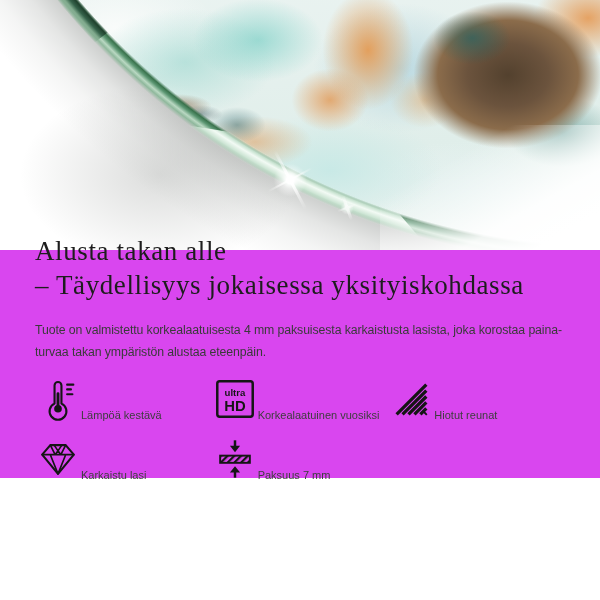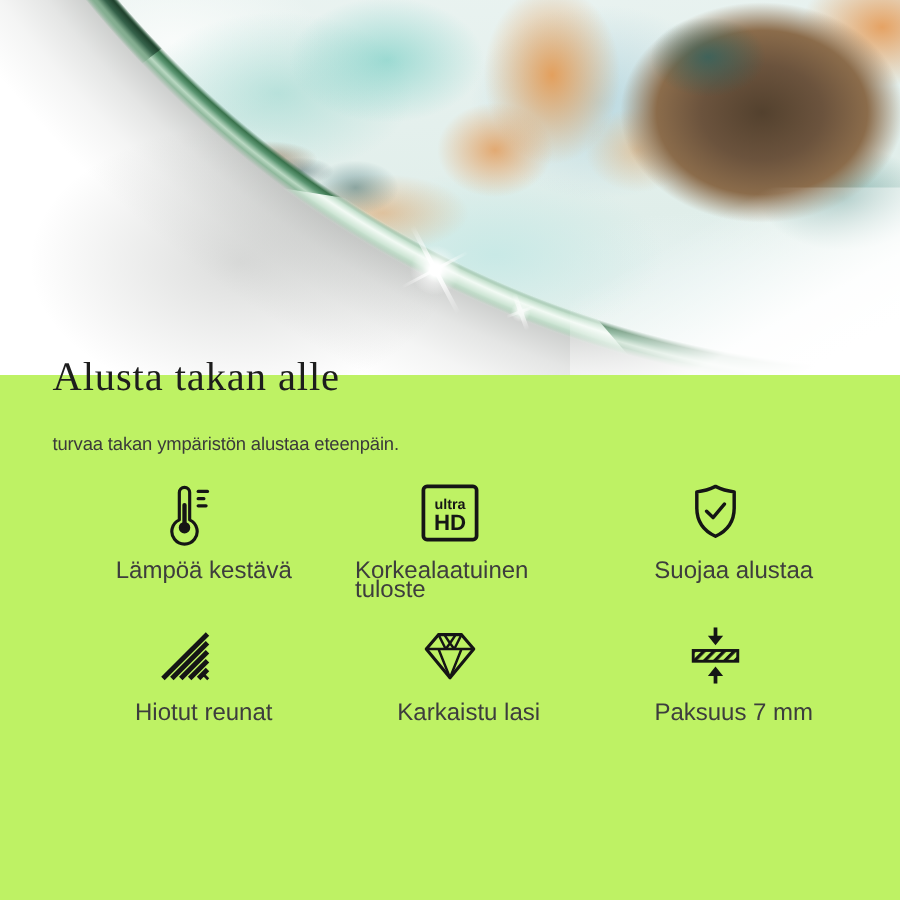--- a/index.html
+++ b/index.html
@@ -1,21 +1,21 @@
 <!DOCTYPE html>
 <html><head>
 <meta charset="utf-8">
 <style>
   html,body{margin:0;padding:0;}
   body{
     width:600px;height:600px;background:#ffffff;overflow:hidden;
     font-family:"Liberation Sans","DejaVu Sans",sans-serif;
     -webkit-font-smoothing:antialiased;
   }
-  .page{position:relative;width:600px;height:600px;background:#bef264;}
+  .page{position:relative;width:600px;height:478px;background:#d946ef;}
 
   
   .hero{position:relative;width:600px;height:250px;background:#fff;overflow:hidden;}
   .hero-shadow{
     position:absolute;inset:0;
     background:
       radial-gradient(ellipse 200px 130px at 160px 175px, rgba(128,132,128,.28), rgba(128,132,128,0) 70%),
       radial-gradient(circle at 611px -452px,
         rgba(0,0,0,0) 704px,
         rgba(122,127,123,.38) 713px,
@@ -96,23 +96,23 @@
   .content{position:relative;margin:-16px 35px 0;}
   .headline{
     font-family:"Liberation Serif","DejaVu Serif",serif;
     font-weight:400;color:#1d1d1d;
     font-size:27px;line-height:34px;letter-spacing:.6px;margin:0;
   }
   .body-text{margin-top:17px;color:#3a3a3a;font-size:12.3px;line-height:22.4px;letter-spacing:-.1px;}
 
   
   .features{display:grid;grid-template-columns:repeat(3,1fr);row-gap:14px;margin-top:12px;}
-  .feature{display:flex;flex-direction:column;align-items:center;}
+  .feature{display:flex;flex-direction:row;align-items:flex-end;}
   .feature svg{width:46px;height:46px;display:block;}
-  .feature-label{margin-top:9px;font-size:16px;line-height:13px;color:#3d3d3d;letter-spacing:0;margin-left:25px;}
+  .feature-label{margin-top:9px;font-size:11px;line-height:13px;color:#3d3d3d;letter-spacing:0;}
   .icn{stroke:#151515;fill:none;stroke-width:2.2;stroke-linecap:round;stroke-linejoin:round;}
   .icn-fill{fill:#151515;stroke:none;}
   .icn-sq{stroke:#151515;fill:none;stroke-width:2.2;stroke-linecap:butt;}
   .uhd-small{font:bold 10px "Liberation Sans",sans-serif;fill:#151515;}
   .uhd-big{font:bold 15.5px "Liberation Sans",sans-serif;fill:#151515;}
 </style>
 </head>
 <body>
 
 <div class="page">
@@ -133,23 +133,25 @@
         <i class="sp-v"></i>
         <i class="sp-h"></i>
         <i class="sp-core"></i>
       </div>
   </div>
 
   <div class="content">
 
     <h1 class="headline">
       <div>Alusta takan alle</div>
+      <div>– Täydellisyys jokaisessa yksityiskohdassa</div>
     </h1>
 
     <div class="body-text">
+      <div>Tuote on valmistettu korkealaatuisesta 4 mm paksuisesta karkaistusta lasista, joka korostaa paina-</div>
       <div>turvaa takan ympäristön alustaa eteenpäin.</div>
     </div>
 
     <div class="features">
 
       <div class="feature">
         <svg viewBox="0 0 48 48">
           <path class="icn" d="M20.4 28.8 A 8.8 8.8 0 1 0 27.6 28.8 L 27.6 9.8 A 3.6 3.6 0 0 0 20.4 9.8 Z"></path>
           <circle class="icn-fill" cx="24" cy="34.2" r="4"></circle>
           <line class="icn" x1="24" y1="33" x2="24" y2="18.5" style="stroke-width:3"></line>
@@ -159,30 +161,23 @@
         </svg>
         <div class="feature-label">Lämpöä kestävä</div>
       </div>
 
       <div class="feature">
         <svg viewBox="0 0 48 48">
           <rect class="icn" x="5.5" y="5.5" width="37" height="37" rx="2.5" style="stroke-width:2.6"></rect>
           <text class="uhd-small" x="24" y="21" text-anchor="middle">ultra</text>
           <text class="uhd-big" x="24" y="36" text-anchor="middle">HD</text>
         </svg>
-        <div class="feature-label">Korkealaatuinen tuloste</div>
-      </div>
-
-      <div class="feature">
-        <svg viewBox="0 0 48 48">
-          <path class="icn" d="M24 5.5 C28 7.5 32.5 8.8 37 9.3 L37 20.5 C37 29.8 31.8 36.6 24 40.2 C16.2 36.6 11 29.8 11 20.5 L11 9.3 C15.5 8.8 20 7.5 24 5.5 Z" style="stroke-width:2.4"></path>
-          <path class="icn" d="M17.8 22.8 L22.3 27.2 L30.2 17.8" style="stroke-width:2.4"></path>
-        </svg>
-        <div class="feature-label">Suojaa alustaa</div>
-      </div>
+        <div class="feature-label">Korkealaatuinen vuosiksi</div>
+      </div>
+
 
       <div class="feature">
         <svg viewBox="0 0 48 48">
           <path class="icn-sq" style="stroke-width:3.4" d="M9 40 L40 9 M15.2 40 L40 15.2 M21.4 40 L40 21.4 M27.6 40 L40 27.6 M33.8 40 L40 33.8 M38.6 40 L40 38.6"></path>
         </svg>
         <div class="feature-label">Hiotut reunat</div>
       </div>
 
       <div class="feature">
         <svg viewBox="0 0 48 48">

